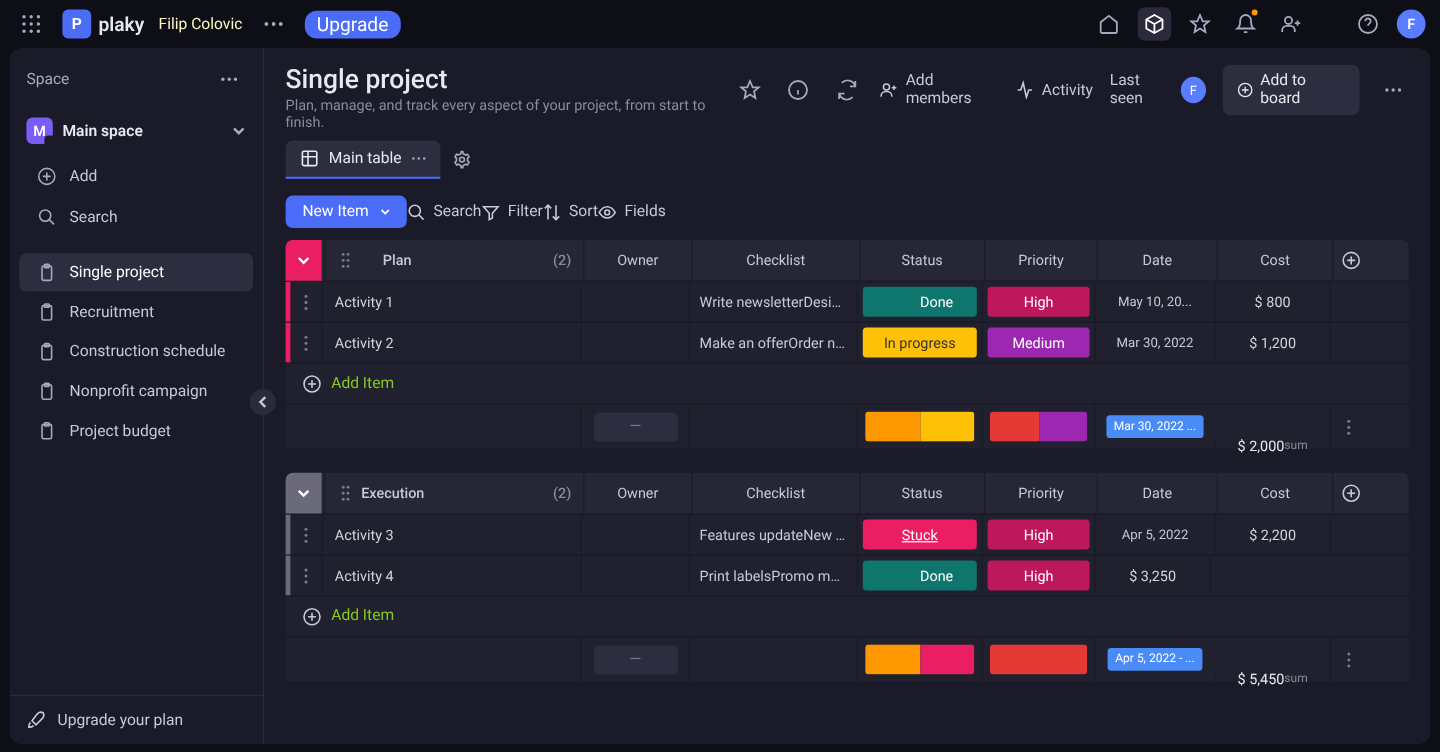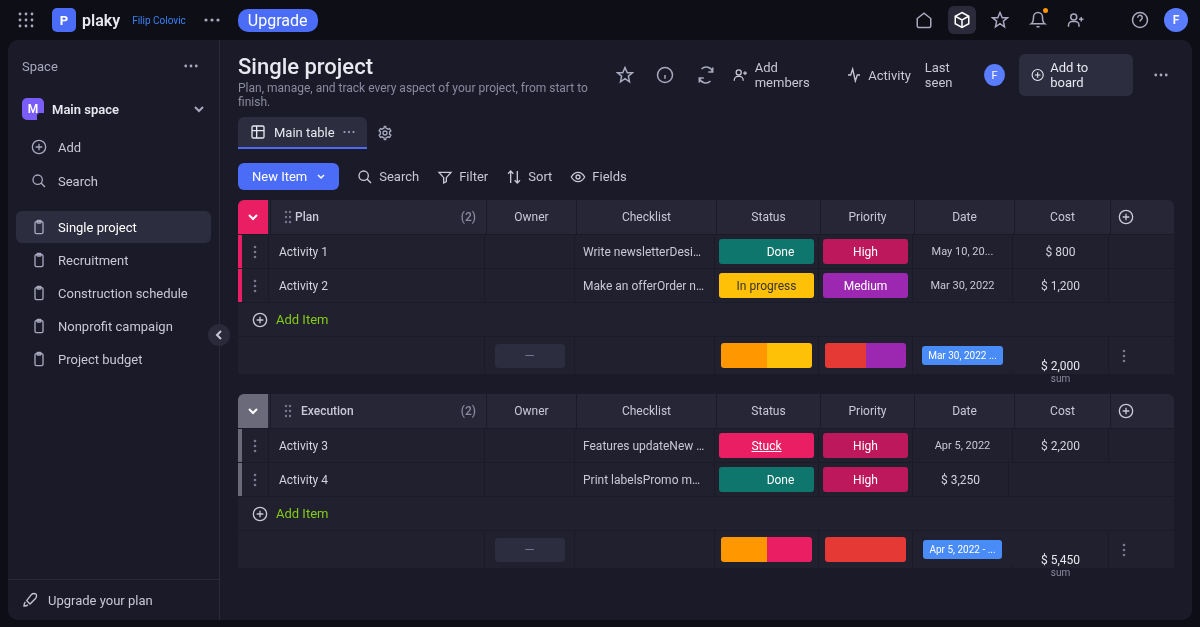--- a/index.html
+++ b/index.html
@@ -22,21 +22,21 @@
   gap: 12px;
 }
 .topnav .left { display: flex; align-items: center; gap: 12px; }
 .topnav .right { display: flex; align-items: center; gap: 10px; margin-left: auto; }
 .logo { display: flex; align-items: center; gap: 6px; }
 .logo-mark {
   width: 24px; height: 24px; background: #4a6cf7; border-radius: 5px;
   display: flex; align-items: center; justify-content: center; color: #fff; font-weight: bold;
 }
 .logo-text { font-weight: 600; font-size: 16px; color: #e8e8f0; }
-.user-name { color: #3b82f6; font-size: 10px; }
+.user-name { color: #fef9c3; font-size: 13px; }
 .upgrade-badge {
   background: #4a6cf7; color: #fff; font-size: 16px; padding: 2px 10px; border-radius: 10px;
 }
 .icon-btn {
   width: 28px; height: 28px; display: flex; align-items: center; justify-content: center;
   color: #a8a8bf; border-radius: 6px; cursor: pointer;
 }
 .icon-btn.active { background: #2a2a3a; color: #fff; }
 .avatar-top {
   width: 24px; height: 24px; border-radius: 50%; background: #5a7cff;
@@ -135,21 +135,21 @@
 .view-tab {
   display: flex; align-items: center; gap: 8px;
   background: #2d2d40; padding: 7px 12px; border-radius: 6px 6px 0 0;
   color: #e8e8f0;
 }
 .view-tab-wrap { border-bottom: 2px solid #4a6cf7; padding-bottom: 0; }
 .gear { color: #a8a8bf; cursor: pointer; }
 
 
 .toolbar {
-  display: flex; align-items: center; gap: 18px;
+  display: flex; align-items: center; gap: 0;
   padding: 14px 18px 10px 18px;
 }
 .new-item-btn {
   background: #4a6cf7; color: #fff; padding: 6px 14px; border-radius: 6px;
   display: flex; align-items: center; gap: 10px; font-size: 13px;
 }
 .tool { display: flex; align-items: center; gap: 6px; color: #c8c8d8; cursor: pointer; }
 
 
 .tables { flex: 1; overflow: auto; padding: 0 18px 20px 18px; }
@@ -218,21 +218,21 @@
 }
 .summary .spacer-stripe { width: 4px; }
 .summary .spacer { flex: 0 0 242px; }
 .summary .scell { display: flex; align-items: center; justify-content: center; border-left: 1px solid #1a1a28; }
 .summary .scell.owner { flex: 0 0 90px; }
 .summary .owner-chip { width: 70px; height: 24px; background: #2d2d40; border-radius: 4px; display: flex; align-items: center; justify-content: center; color: #787890; }
 .summary .scell.checklist { flex: 0 0 140px; }
 .summary .scell.status { flex: 0 0 104px; padding: 6px; }
 .summary .scell.priority { flex: 0 0 94px; padding: 6px; }
 .summary .scell.date { flex: 0 0 100px; padding: 6px; }
-.summary .scell.cost { flex: 0 0 96px; flex-direction: column; margin-top: 32px; }
+.summary .scell.cost { flex: 0 0 96px; flex-direction: row; margin-top: 32px; }
 .summary .scell.plus { flex: 0 0 30px; color: #787890; }
 .bar { width: 100%; height: 100%; border-radius: 3px; display: flex; overflow: hidden; }
 .bar > div { height: 100%; }
 .date-chip { background: #4a8cf7; color: #fff; font-size: 10px; padding: 4px 6px; border-radius: 3px; white-space: nowrap; overflow: hidden; text-overflow: ellipsis; max-width: 88px; }
 .sum-val { font-size: 12px; color: #e8e8f0; }
 .sum-lbl { font-size: 10px; color: #8a8aa0; }
 
 svg { display: block; }
 </style>
 </head>
@@ -547,21 +547,21 @@
                   <g fill="currentColor">
                     <circle cx="2" cy="2" r="1.2"></circle>
                     <circle cx="6" cy="2" r="1.2"></circle>
                     <circle cx="2" cy="7" r="1.2"></circle>
                     <circle cx="6" cy="7" r="1.2"></circle>
                     <circle cx="2" cy="12" r="1.2"></circle>
                     <circle cx="6" cy="12" r="1.2"></circle>
                   </g>
                 </svg>
               </span>
-              <span style="margin-left:0">Plan</span>
+              <span style="margin-left:24px">Plan</span>
               <span class="count">(2)</span>
             </div>
     <div class="col owner">Owner</div>
     <div class="col checklist">Checklist</div>
     <div class="col status">Status</div>
     <div class="col priority">Priority</div>
     <div class="col date">Date</div>
     <div class="col cost">Cost</div>
     <div class="col plus">
               <svg width="16" height="16" viewBox="0 0 24 24" fill="none" stroke="#c8c8d8" stroke-width="2">

